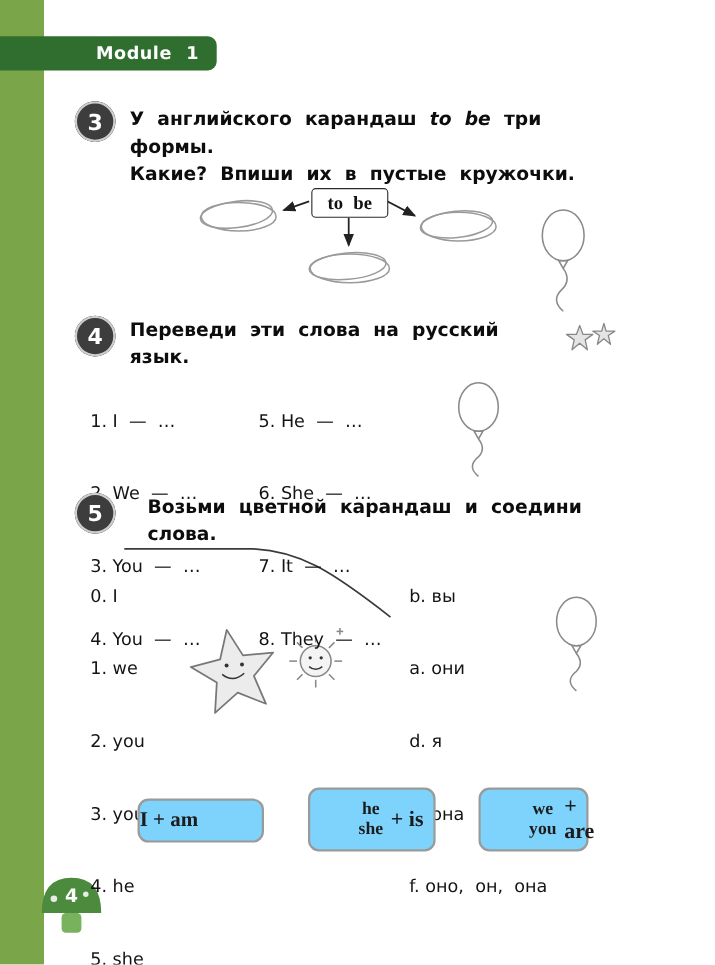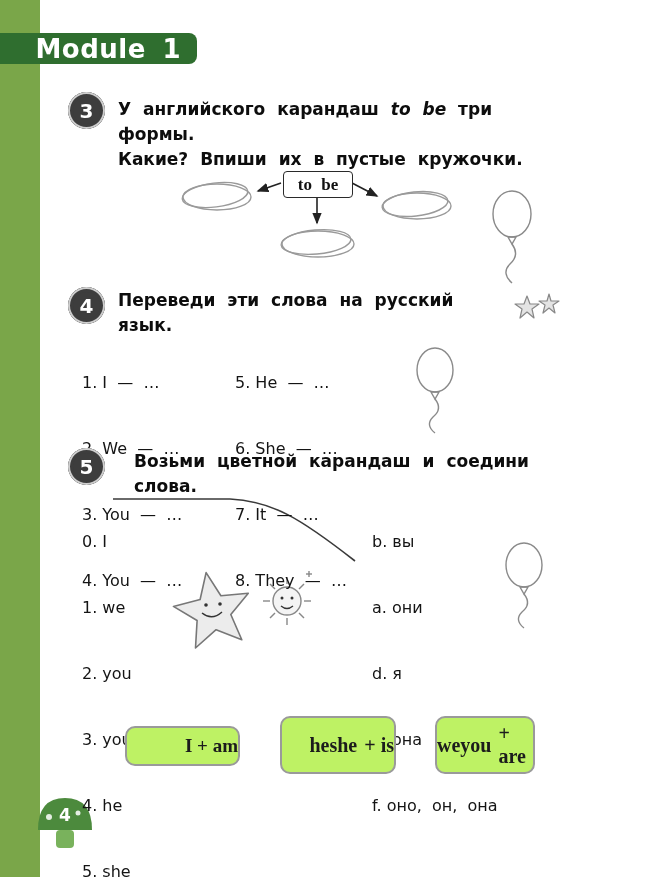--- a/index.html
+++ b/index.html
@@ -1,38 +1,38 @@
 <!DOCTYPE html>
 <html><head>
 <meta charset="utf-8">
 <style>
   html,body{margin:0;padding:0;background:#fff;}
   .page{position:relative;width:650px;height:877px;background:#ffffff;overflow:hidden;
         font-family:"DejaVu Sans",sans-serif;color:#111;}
   .strip{position:absolute;left:0;top:0;width:40px;height:877px;background:#7aa649;}
   .module-tab{position:absolute;left:0;top:33px;width:197px;height:31px;background:#2f6e2f;
-        border-radius:0 8px 8px 0;color:#fff;font-weight:bold;font-size:26px;
+        border-radius:0 8px 8px 0;color:#fff;font-weight:bold;font-size:16px;
         display:flex;align-items:center;justify-content:flex-end;padding-right:16px;
         box-sizing:border-box;word-spacing:7px;letter-spacing:.5px;z-index:2;}
   .art{position:absolute;left:0;top:0;z-index:1;pointer-events:none;}
   .num-circle{position:absolute;width:37px;height:37px;border-radius:50%;background:#3d3d3d;
         color:#fff;display:flex;align-items:center;justify-content:center;font-weight:bold;
         font-size:20px;z-index:2;box-shadow:inset 0 0 0 2px rgba(255,255,255,.75), inset 0 0 0 5px #3d3d3d;}
   .instr{position:absolute;font-weight:bold;font-size:17px;line-height:25px;color:#0d0d0d;
         word-spacing:6px;z-index:2;}
   .instr i{font-style:italic;}
   .list{position:absolute;font-size:16px;line-height:22px;white-space:pre;z-index:2;color:#141414;}
   .list div{height:22px;}
   .tobe-box{position:absolute;left:283px;top:171px;width:68px;height:25px;border:1.6px solid #2a2a2a;
         border-radius:4px;background:#fff;display:flex;align-items:center;justify-content:center;
         font-family:"Liberation Serif",serif;font-weight:bold;font-size:17px;word-spacing:5px;z-index:2;}
-  .rule-box{position:absolute;border:2px solid #9a9a9a;border-radius:10px;background:#bef264;
-        display:flex;align-items:center;justify-content:flex-end;gap:7px;
+  .rule-box{position:absolute;border:2px solid #9a9a9a;border-radius:10px;background:#7dd3fc;
+        display:flex;align-items:center;justify-content:flex-start;gap:7px;
         font-family:"Liberation Serif",serif;font-weight:bold;color:#1c1c1c;z-index:2;box-sizing:border-box;}
-  .rule-box .stack{display:flex;flex-direction:row;align-items:center;font-size:20px;line-height:18px;}
+  .rule-box .stack{display:flex;flex-direction:column;align-items:center;font-size:16px;line-height:18px;margin-left:44px;}
   .rule-box .plus{font-size:20px;}
   .page-num{position:absolute;left:52px;top:805px;width:26px;text-align:center;color:#fff;
         font-weight:bold;font-size:17px;z-index:3;}
 </style>
 </head>
 <body>
 
 <div class="page">
 
   <div class="strip"></div>

